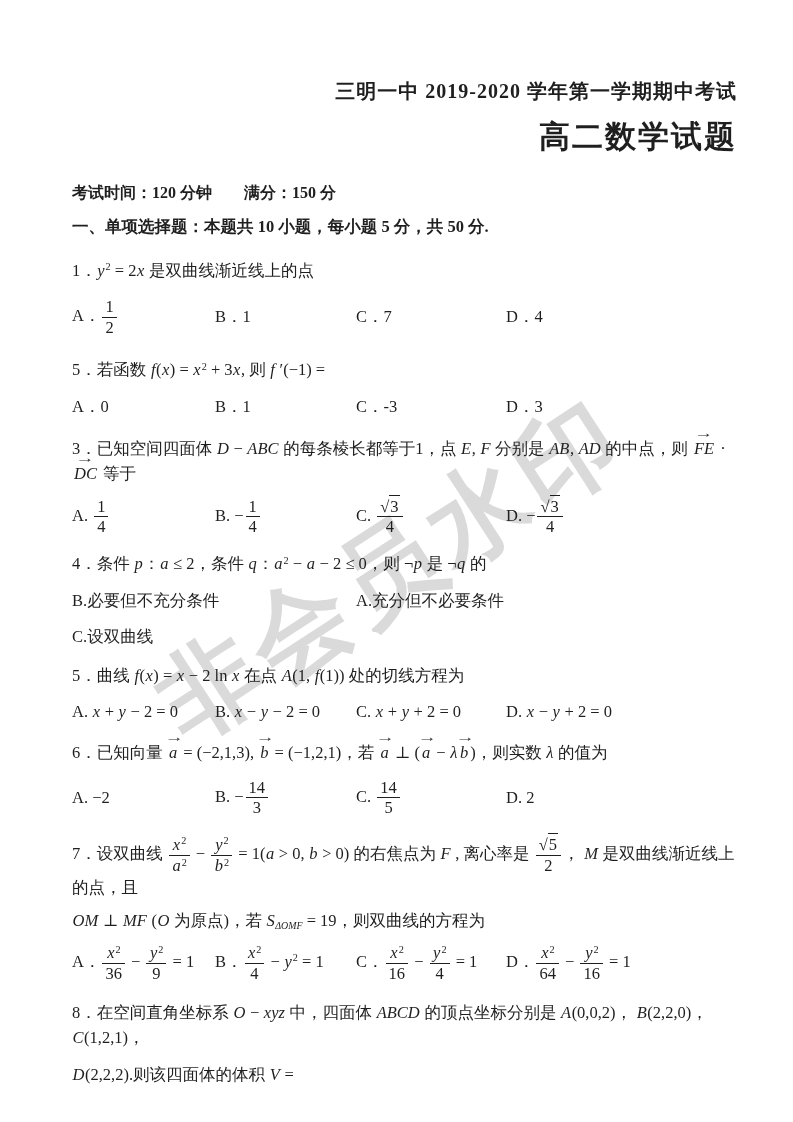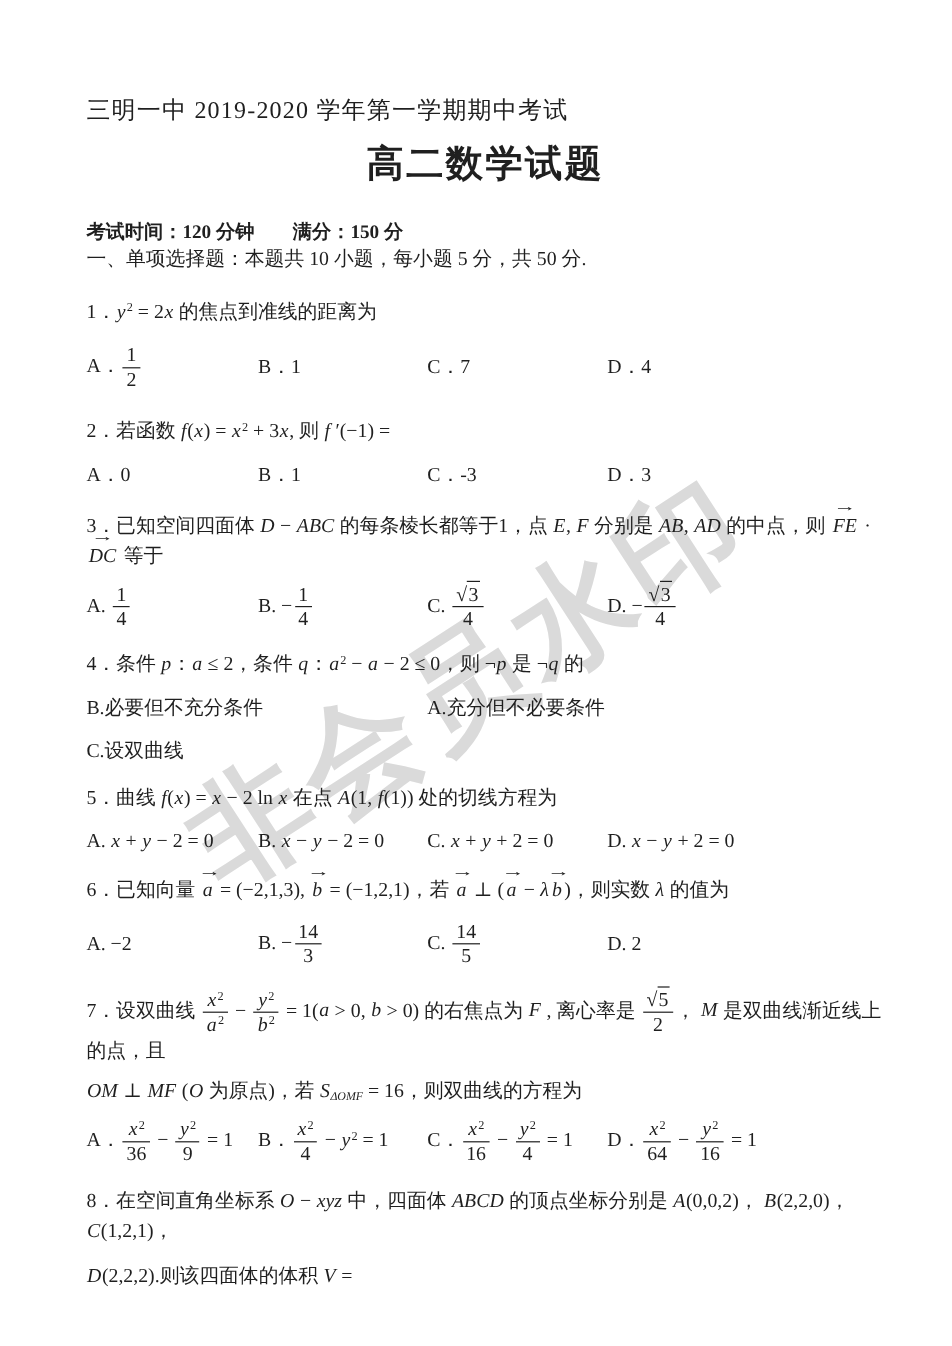--- a/index.html
+++ b/index.html
@@ -14,24 +14,24 @@
 
   .watermark {
     position:absolute; left:160px; top:636px; z-index:0;
     font-size:100px; font-weight:700; letter-spacing:6px; line-height:1;
     color:#dadada; white-space:nowrap;
     transform:rotate(-33deg); transform-origin:50px 50px;
     font-family:"Liberation Sans","DejaVu Sans",sans-serif;
     user-select:none;
   }
 
-  .title1 { text-align:left; font-weight:400; font-size:20px; letter-spacing:1px; }
-  .title2 { text-align:center; font-weight:700; font-size:31px; margin-top:11px; letter-spacing:2px; }
+  .title1 { text-align:right; font-weight:700; font-size:20px; letter-spacing:1px; }
+  .title2 { text-align:right; font-weight:700; font-size:31px; margin-top:11px; letter-spacing:2px; }
   .info   { font-weight:600; font-size:16px; margin-top:25px; }
-  .section{ font-weight:400; font-size:16.5px; margin-top:1px; }
+  .section{ font-weight:700; font-size:16.5px; margin-top:12px; }
 
   .stem  { margin-top:21px; font-size:16.5px; line-height:1.5; }
   .stem2 { margin-top:13px; font-size:16.5px; line-height:1.5; }
   .opts  { margin-top:13px; font-size:16.5px; }
   .opts4 { display:grid; grid-template-columns:143px 141px 150px 1fr; align-items:center; }
   .opts2 { display:grid; grid-template-columns:284px 1fr; row-gap:14px; align-items:center; }
   .opt   { white-space:nowrap; }
 
   
   .mi    { font-style:italic; padding:0 0.5px; }
@@ -56,31 +56,31 @@
   <div class="watermark" style="color: rgb(218, 218, 218);">非会员水印</div>
 
   <div class="content">
 
     <div class="title1">三明一中 2019-2020 学年第一学期期中考试</div>
     <div class="title2">高二数学试题</div>
     <div class="info">考试时间：120 分钟　　满分：150 分</div>
     <div class="section">一、单项选择题：本题共 10 小题，每小题 5 分，共 50 分.</div>
 
     <div class="question">
-      <div class="stem"><span class="mt">1．</span><span class="mi">y</span><span class="msup">2</span><span class="mt"> = 2</span><span class="mi">x</span><span class="mt"> 的焦点到准线的距离为</span></div>
+      <div class="stem"><span class="mt">1．</span><span class="mi">y</span><span class="msup">2</span><span class="mt"> = 2</span><span class="mi">x</span><span class="mt"> 是双曲线渐近线上的点</span></div>
       <div class="opts opts4">
         <span class="opt"><span class="mt">A．</span><span class="frac"><span class="num"><span class="mt">1</span></span><span class="den"><span class="mt">2</span></span></span></span>
         <span class="opt"><span class="mt">B．1</span></span>
         <span class="opt"><span class="mt">C．7</span></span>
         <span class="opt"><span class="mt">D．4</span></span>
       </div>
     </div>
 
     <div class="question">
-      <div class="stem"><span class="mt">2．若函数 </span><span class="mi">f</span><span class="mt">(</span><span class="mi">x</span><span class="mt">) = </span><span class="mi">x</span><span class="msup">2</span><span class="mt"> + 3</span><span class="mi">x</span><span class="mt">, 则 </span><span class="mi">f</span><span class="mt"> ′(−1) =</span></div>
+      <div class="stem"><span class="mt">5．若函数 </span><span class="mi">f</span><span class="mt">(</span><span class="mi">x</span><span class="mt">) = </span><span class="mi">x</span><span class="msup">2</span><span class="mt"> + 3</span><span class="mi">x</span><span class="mt">, 则 </span><span class="mi">f</span><span class="mt"> ′(−1) =</span></div>
       <div class="opts opts4">
         <span class="opt"><span class="mt">A．0</span></span>
         <span class="opt"><span class="mt">B．1</span></span>
         <span class="opt"><span class="mt">C．-3</span></span>
         <span class="opt"><span class="mt">D．3</span></span>
       </div>
     </div>
 
     <div class="question">
       <div class="stem" style="margin-top:19px;"><span class="mt">3．已知空间四面体 </span><span class="mi">D</span><span class="mt"> − </span><span class="mi">ABC</span><span class="mt"> 的每条棱长都等于1，点 </span><span class="mi">E</span><span class="mt">, </span><span class="mi">F</span><span class="mt"> 分别是 </span><span class="mi">AB</span><span class="mt">, </span><span class="mi">AD</span><span class="mt"> 的中点，则 </span><span class="vec"><span class="arr">→</span><span class="vbase">FE</span></span><span class="mt"> · </span><span class="vec"><span class="arr">→</span><span class="vbase">DC</span></span><span class="mt"> 等于</span></div>
@@ -116,21 +116,21 @@
       <div class="opts opts4" style="margin-top:12px;">
         <span class="opt"><span class="mt">A.  −2</span></span>
         <span class="opt"><span class="mt">B.  −</span><span class="frac"><span class="num"><span class="mt">14</span></span><span class="den"><span class="mt">3</span></span></span></span>
         <span class="opt"><span class="mt">C.  </span><span class="frac"><span class="num"><span class="mt">14</span></span><span class="den"><span class="mt">5</span></span></span></span>
         <span class="opt"><span class="mt">D.  2</span></span>
       </div>
     </div>
 
     <div class="question">
       <div class="stem" style="margin-top:16px;"><span class="mt">7．设双曲线 </span><span class="frac"><span class="num"><span class="mi">x</span><span class="msup">2</span></span><span class="den"><span class="mi">a</span><span class="msup">2</span></span></span><span class="mt"> − </span><span class="frac"><span class="num"><span class="mi">y</span><span class="msup">2</span></span><span class="den"><span class="mi">b</span><span class="msup">2</span></span></span><span class="mt"> = 1(</span><span class="mi">a</span><span class="mt"> &gt; 0, </span><span class="mi">b</span><span class="mt"> &gt; 0) 的右焦点为 </span><span class="mi">F</span><span class="mt"> , 离心率是 </span><span class="frac"><span class="num"><span class="sqrt"><span class="rsign">√</span><span class="rad"><span class="mt">5</span></span></span></span><span class="den"><span class="mt">2</span></span></span><span class="mt">，  </span><span class="mi">M</span><span class="mt"> 是双曲线渐近线上的点，且</span></div>
-      <div class="stem2" style="margin-top:8px;"><span class="mi">OM</span><span class="mt"> ⊥ </span><span class="mi">MF</span><span class="mt"> (</span><span class="mi">O</span><span class="mt"> 为原点)，若 </span><span class="mi">S</span><span class="msub">ΔOMF</span><span class="mt"> = 16，则双曲线的方程为</span></div>
+      <div class="stem2" style="margin-top:8px;"><span class="mi">OM</span><span class="mt"> ⊥ </span><span class="mi">MF</span><span class="mt"> (</span><span class="mi">O</span><span class="mt"> 为原点)，若 </span><span class="mi">S</span><span class="msub">ΔOMF</span><span class="mt"> = 19，则双曲线的方程为</span></div>
       <div class="opts opts4" style="margin-top:9px;">
         <span class="opt"><span class="mt">A．</span><span class="frac"><span class="num"><span class="mi">x</span><span class="msup">2</span></span><span class="den"><span class="mt">36</span></span></span><span class="mt"> − </span><span class="frac"><span class="num"><span class="mi">y</span><span class="msup">2</span></span><span class="den"><span class="mt">9</span></span></span><span class="mt"> = 1</span></span>
         <span class="opt"><span class="mt">B．</span><span class="frac"><span class="num"><span class="mi">x</span><span class="msup">2</span></span><span class="den"><span class="mt">4</span></span></span><span class="mt"> − </span><span class="mi">y</span><span class="msup">2</span><span class="mt"> = 1</span></span>
         <span class="opt"><span class="mt">C．</span><span class="frac"><span class="num"><span class="mi">x</span><span class="msup">2</span></span><span class="den"><span class="mt">16</span></span></span><span class="mt"> − </span><span class="frac"><span class="num"><span class="mi">y</span><span class="msup">2</span></span><span class="den"><span class="mt">4</span></span></span><span class="mt"> = 1</span></span>
         <span class="opt"><span class="mt">D．</span><span class="frac"><span class="num"><span class="mi">x</span><span class="msup">2</span></span><span class="den"><span class="mt">64</span></span></span><span class="mt"> − </span><span class="frac"><span class="num"><span class="mi">y</span><span class="msup">2</span></span><span class="den"><span class="mt">16</span></span></span><span class="mt"> = 1</span></span>
       </div>
     </div>
 
     <div class="question">
       <div class="stem" style="margin-top:17px;"><span class="mt">8．在空间直角坐标系 </span><span class="mi">O</span><span class="mt"> − </span><span class="mi">xyz</span><span class="mt"> 中，四面体 </span><span class="mi">ABCD</span><span class="mt"> 的顶点坐标分别是 </span><span class="mi">A</span><span class="mt">(0,0,2)，   </span><span class="mi">B</span><span class="mt">(2,2,0)，   </span><span class="mi">C</span><span class="mt">(1,2,1)，</span></div>

